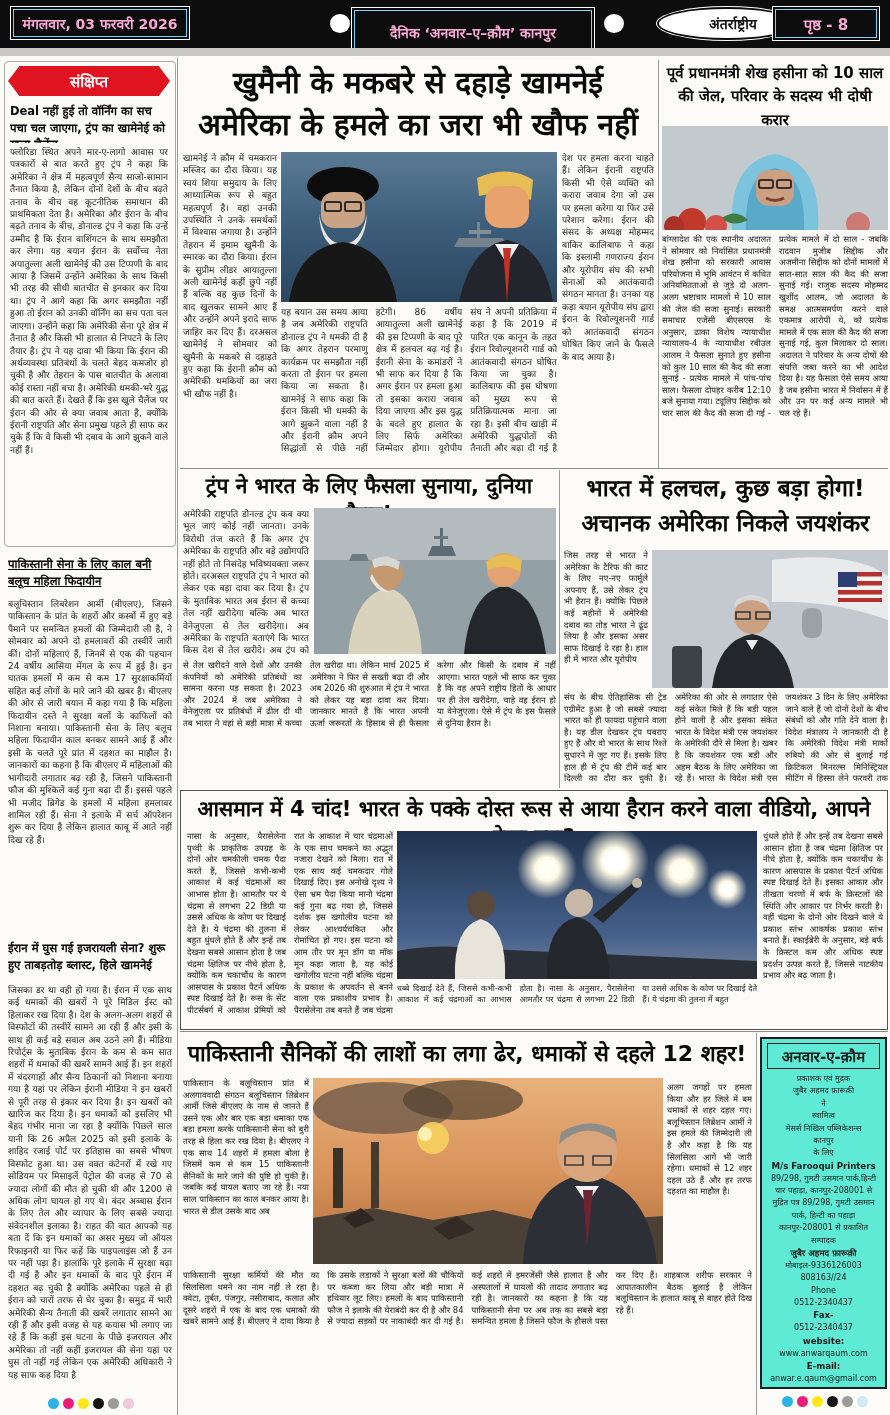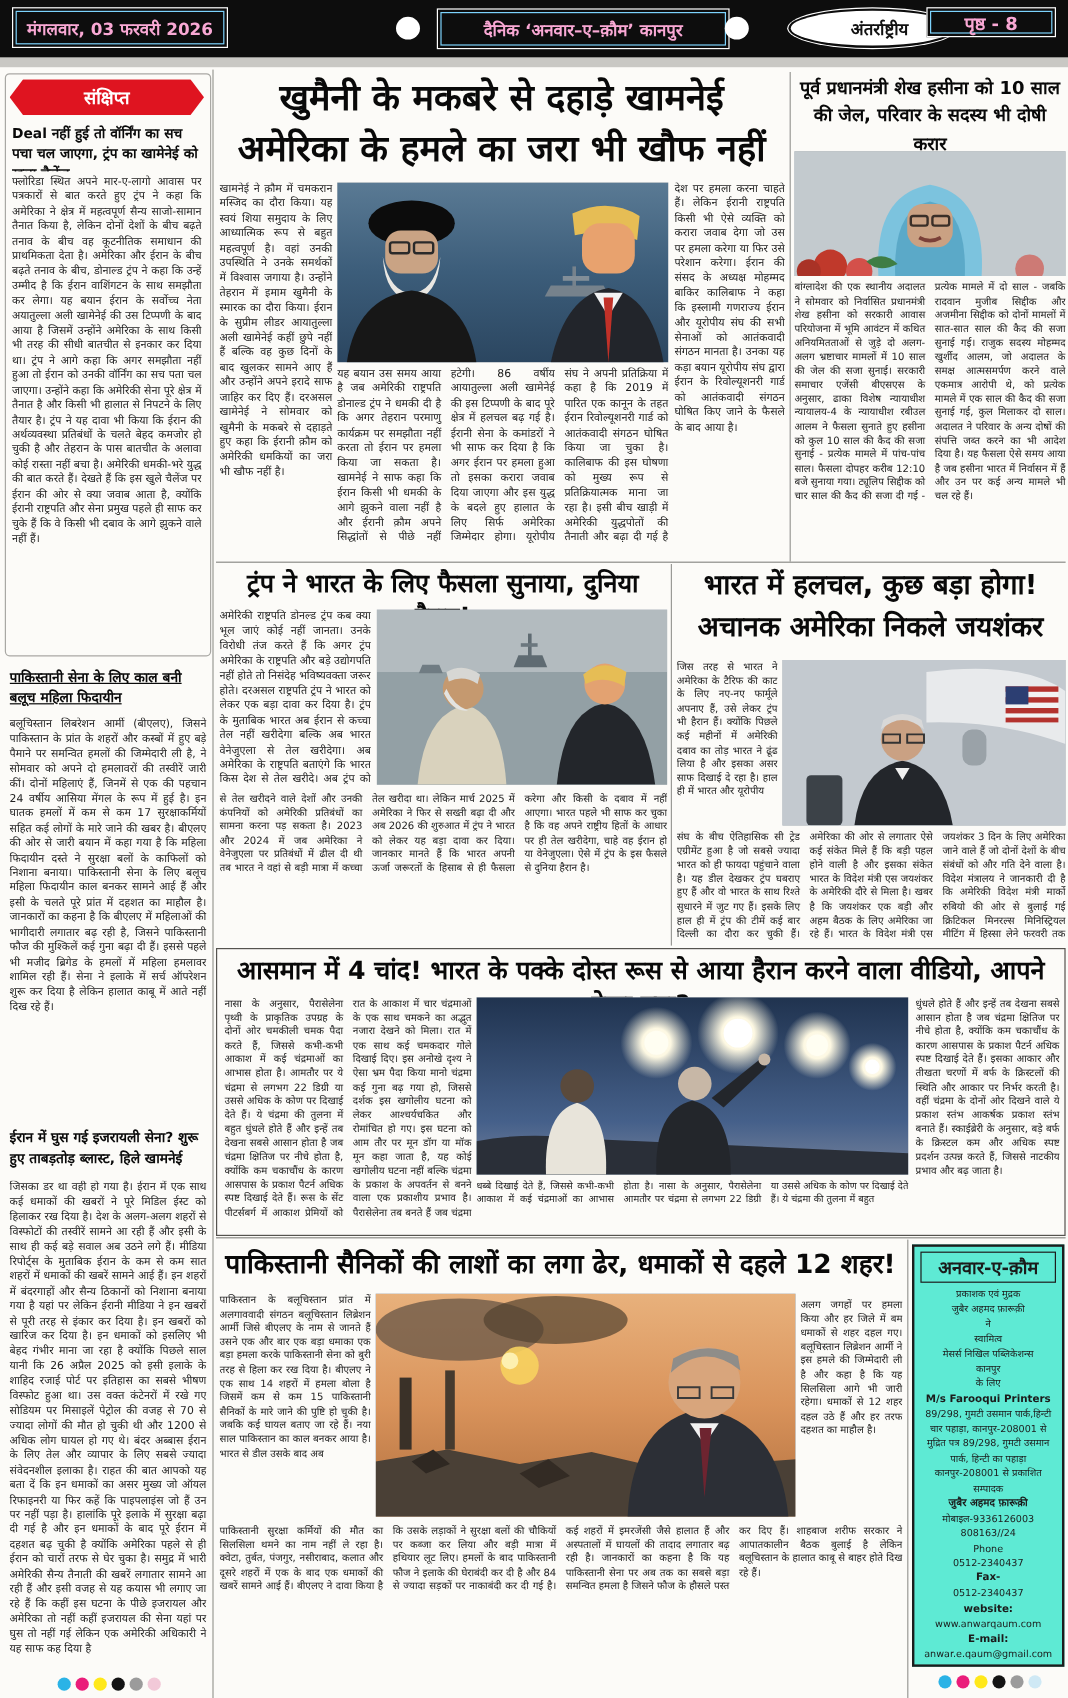--- a/index.html
+++ b/index.html
@@ -45,28 +45,28 @@
 </head>
 <body>
 
 <div id="page">
 
   <div class="abs masthead">
     <div class="abs wbox" style="left:10px;top:6px;width:180px;height:34px;box-sizing:border-box;">
       <div class="wbox-inner" style="font-size:14px;">मंगलवार, 03 फरवरी 2026</div>
     </div>
     <div class="abs mast-dot" style="left:330px;top:14px;width:20px;height:19px;"></div>
-    <div class="abs wbox" style="left:364px;top:7px;width:244px;height:34px;box-sizing:border-box;">
+    <div class="abs wbox" style="left:351px;top:7px;width:244px;height:50px;box-sizing:border-box;">
       <div class="wbox-inner" style="font-size:14px;">दैनिक ‘अनवार–ए–क़ौम’ कानपुर</div>
     </div>
     <div class="abs mast-dot" style="left:604px;top:14px;width:20px;height:19px;"></div>
     <div class="abs oval" style="left:659px;top:9px;width:124px;height:29px;font-size:14px;padding-left:12px;">
       <span>अंतर्राष्ट्रीय</span>
     </div>
-    <div class="abs wbox" style="left:772px;top:6px;width:108px;height:25px;box-sizing:border-box;">
+    <div class="abs wbox" style="left:772px;top:6px;width:108px;height:35px;box-sizing:border-box;">
       <div class="wbox-inner" style="font-size:15px;">पृष्ठ - 8</div>
     </div>
   </div>
   <div class="abs gray-strip"></div>
 
   <div class="abs side-box" style="left:4px;top:61px;width:170px;height:484px;"></div>
   <div class="abs brief-banner" style="left:8px;top:66px;width:162px;height:30px;">
     <span>संक्षिप्त</span>
   </div>
   <div class="abs sub-head" style="left:10px;top:103px;width:158px;height:40px;overflow:hidden;">Deal नहीं हुई तो वॉर्निंग का सच पचा चल जाएगा, ट्रंप का खामेनेई को खुला चैलेंज</div>

